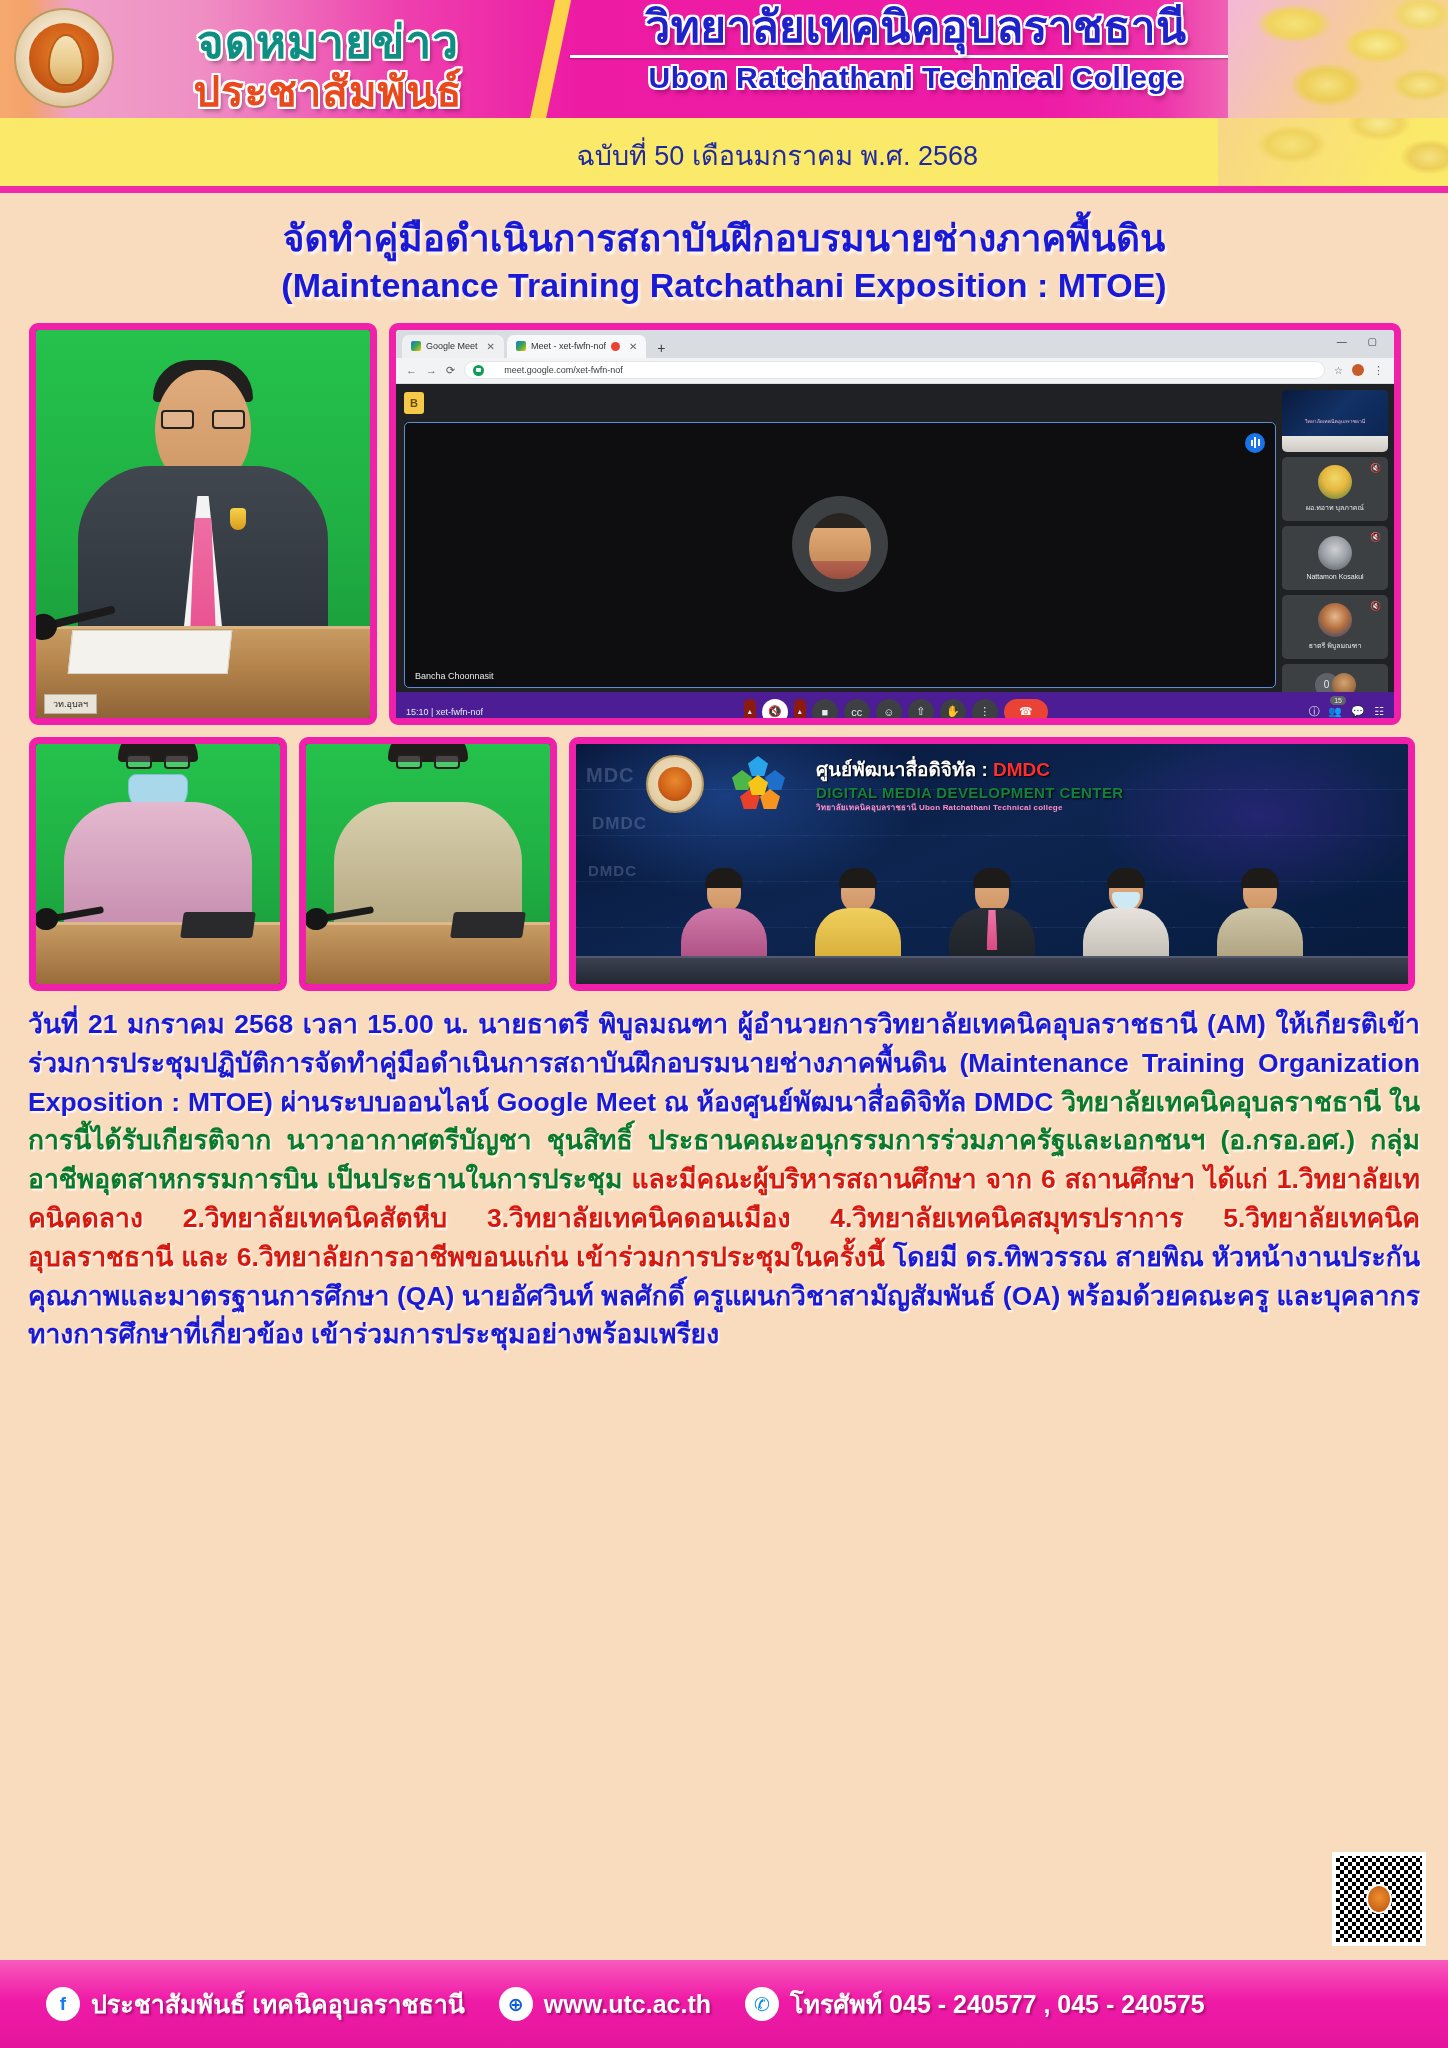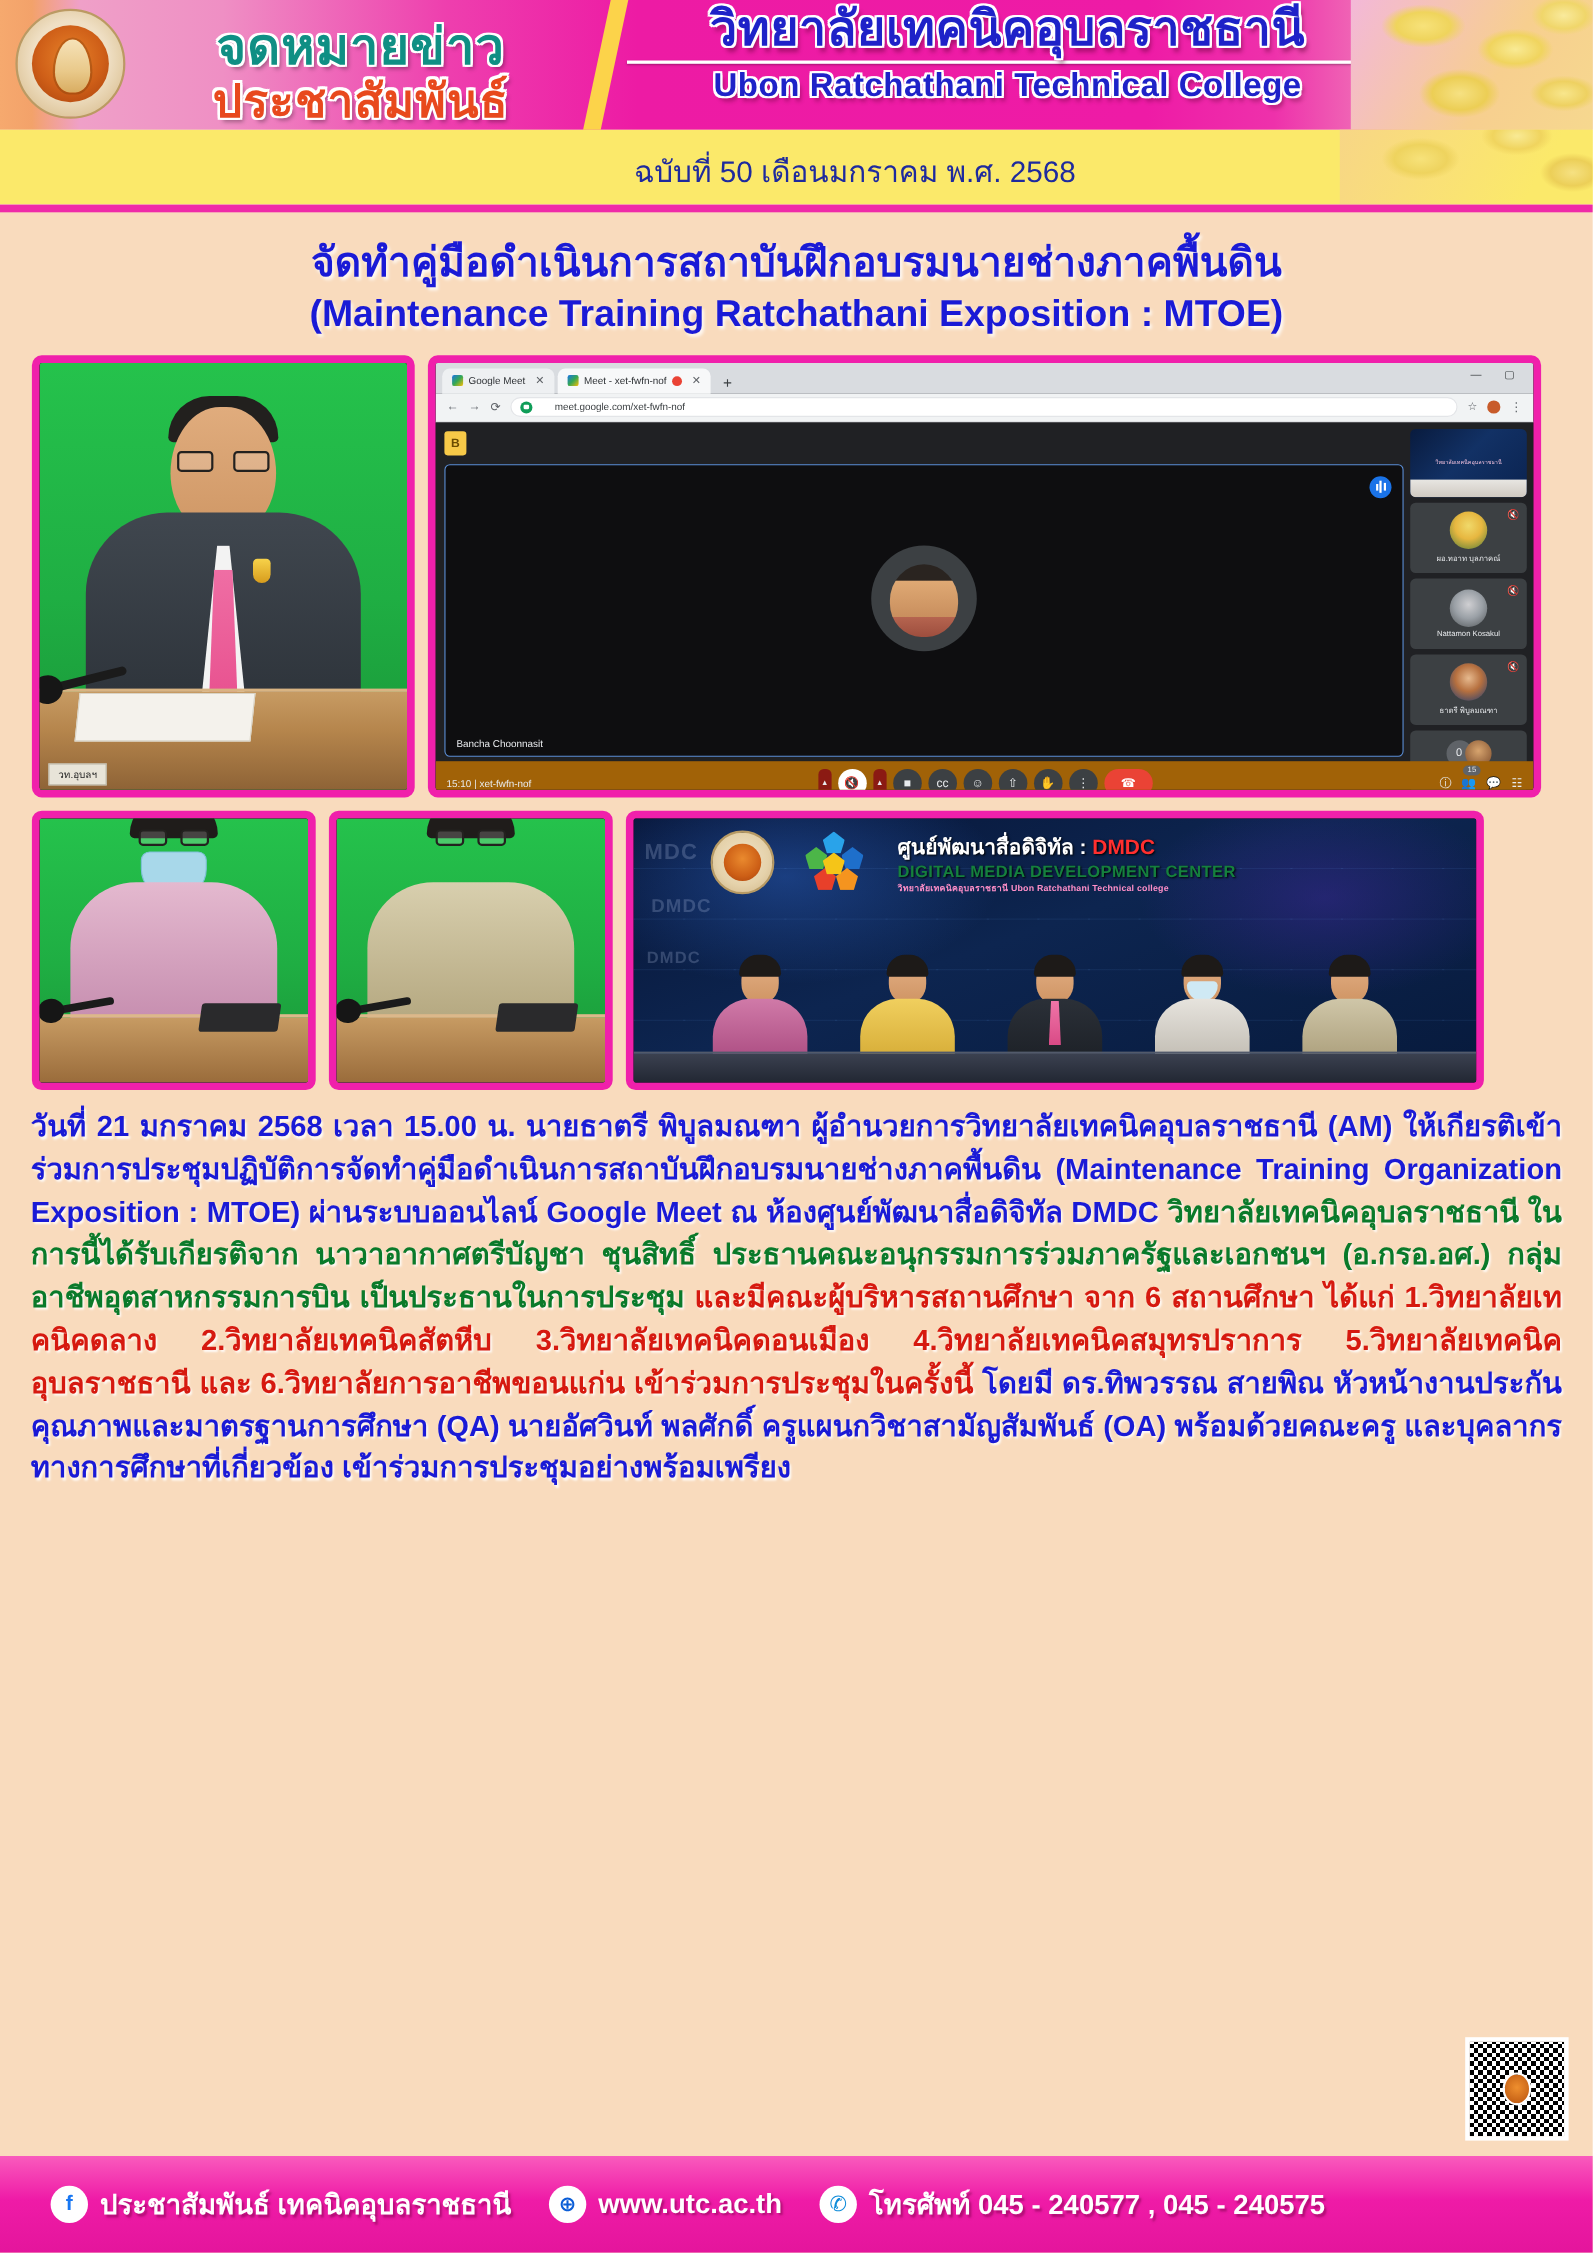--- a/index.html
+++ b/index.html
@@ -467,21 +467,21 @@
     width: 24px; height: 24px; border-radius: 50%;
     display: flex; align-items: center; justify-content: center;
     font-size: 10px; color: #e8eaed;
   }
   .mm-c1 { background: #5f6368; }
   .mm-c2 { background: radial-gradient(circle at 50% 40%, #d7a46e, #7a4a2a); margin-left: -7px; }
 
   .meet-controls {
     position: absolute; left: 0; right: 0; bottom: 0;
     height: 40px;
-    background: #a16207;
+    background: #4c1d95;
     display: flex; align-items: center;
     padding: 0 10px;
   }
   .mc-time { font-size: 9px; color: #e8eaed; white-space: nowrap; }
   .mc-center { flex: 1; display: flex; justify-content: center; align-items: center; gap: 6px; }
   .mc-btn {
     width: 26px; height: 26px; border-radius: 50%;
     background: #3c4043;
     display: flex; align-items: center; justify-content: center;
     font-size: 11px; color: #e8eaed;
@@ -538,21 +538,21 @@
     content: ""; position: absolute; left: -12px; top: -8px;
     width: 24px; height: 22px; border-radius: 50%; background: #161616;
   }
   .s-tablet {
     position: absolute; right: 26px; bottom: 46px;
     width: 72px; height: 26px; background: #2a2a2c;
     border-radius: 3px; transform: skewX(-8deg);
   }
 
   
-  .ph-dmdc { width: 780px; height: 254px; }
+  .ph-dmdc { width: 846px; height: 254px; }
   .dm-bg {
     position: absolute; inset: 0;
     background:
       radial-gradient(ellipse 280px 140px at 18% 22%, rgba(40,90,180,.55) 0%, transparent 70%),
       radial-gradient(ellipse 240px 130px at 82% 30%, rgba(60,40,150,.5) 0%, transparent 70%),
       linear-gradient(160deg,#071536 0%, #0d2550 45%, #071a3c 100%);
   }
   .dm-hex {
     position: absolute; inset: 0;
     background-image:

